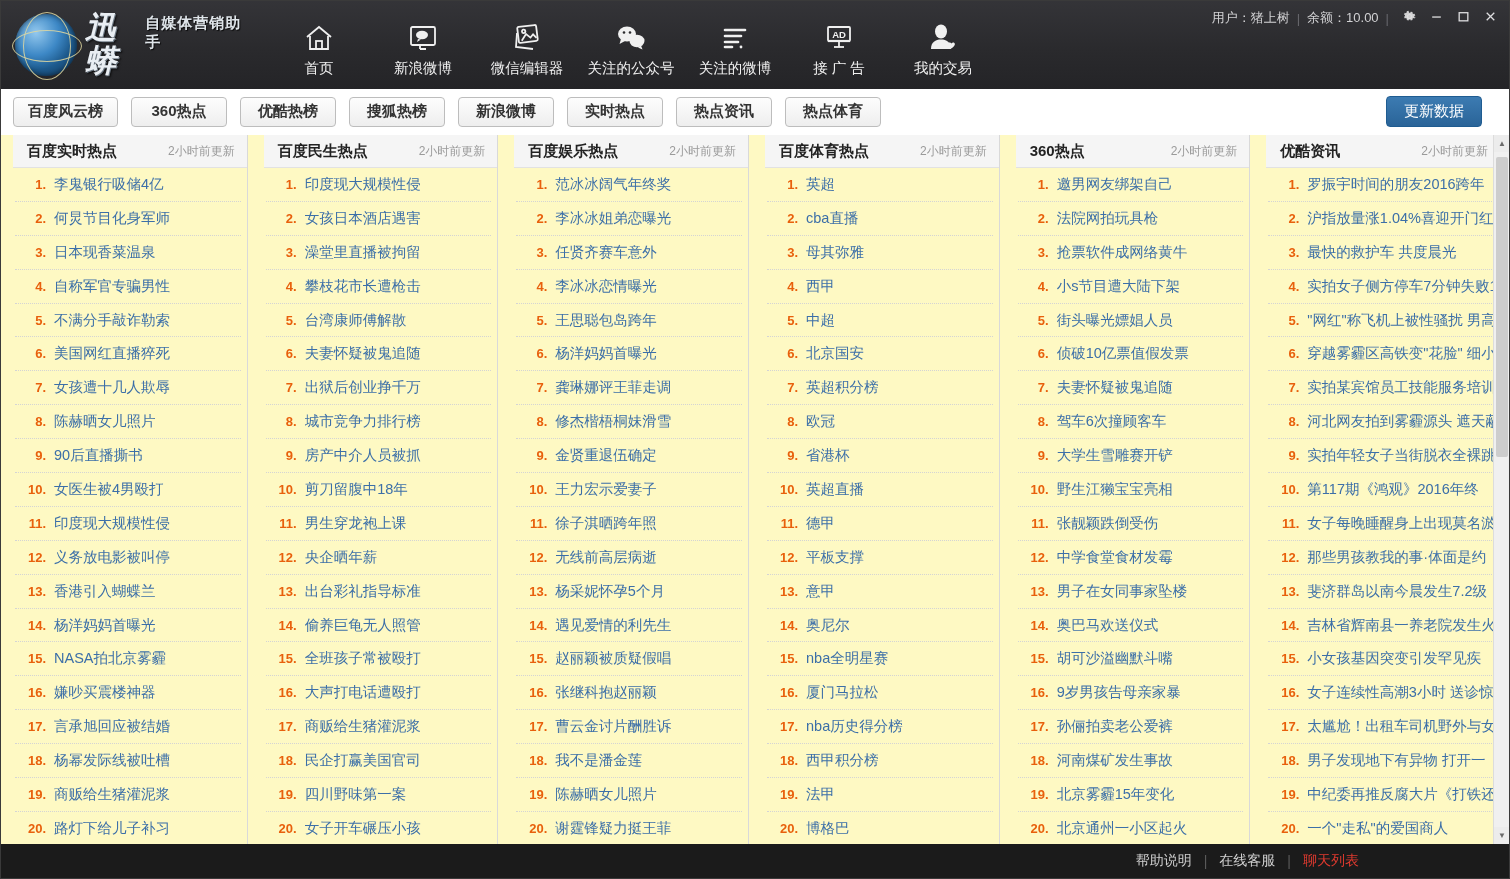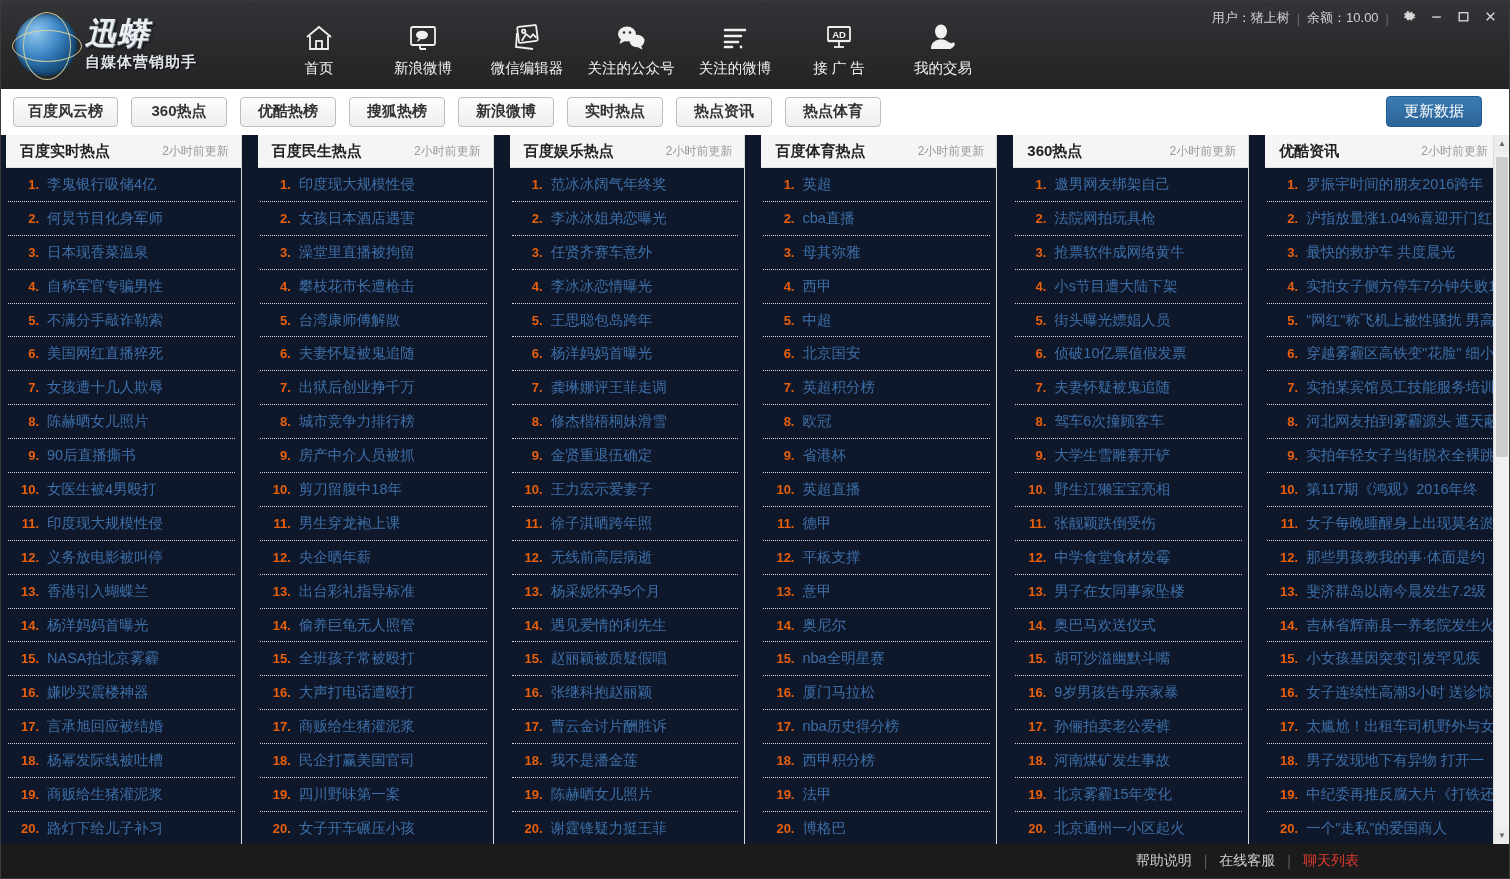--- a/index.html
+++ b/index.html
@@ -30,21 +30,21 @@
     background: radial-gradient(circle at 34% 30%, #93c8ee 0%, #3d88c6 38%, #1e5b8e 62%, #0f3a61 100%);
     position: relative; box-shadow: 0 0 6px rgba(0,0,0,.6) inset;
     flex: 0 0 62px;
   }
   .globe::before, .globe::after {
     content:""; position:absolute; border: 1.5px solid rgba(225,216,160,.85);
     border-radius: 50%;
   }
   .globe::before { left: 8px; top: -2px; width: 46px; height: 66px; }
   .globe::after  { left: -3px; top: 16px; width: 68px; height: 30px; }
-  .logo-text { display: flex; flex-direction: column; justify-content: center; }
+  .logo-text { display: flex; justify-content: center; }
   .logo-main {
     font-size: 31px; font-weight: bold; letter-spacing: 1px;
     color: #e9eef3; font-style: italic;
     text-shadow: 1px 1px 0 #6c7782, 2px 2px 2px rgba(0,0,0,.7);
     line-height: 1.05;
   }
   .logo-sub {
     font-size: 15px; font-weight: bold; color: #dfe5ea; letter-spacing: 1px;
     text-shadow: 1px 1px 1px rgba(0,0,0,.8); margin-top: 2px;
   }
@@ -88,22 +88,22 @@
   .update-btn {
     position: absolute; right: 27px; top: 7px;
     height: 31px; padding: 0 17px; border-radius: 4px; border: 1px solid #1f5c91;
     background: linear-gradient(180deg,#3c7bb2 0%, #2a6498 100%);
     color: #fff; font-size: 15px; display: flex; align-items: center; justify-content: center;
     cursor: pointer; white-space: nowrap;
   }
 
   
   .board {
-    flex: 1 1 auto; display: flex; gap: 16px; padding: 0 8px 0 5px;
-    overflow: hidden; position: relative; background: #0f172a;
+    flex: 1 1 auto; display: flex; gap: 16px; padding: 0 8px 0 12px;
+    overflow: hidden; position: relative; background: #fef9c3;
   }
   .col {
     flex: 1 1 0; min-width: 0; display: flex; flex-direction: column;
     border-right: 1px solid #d9d9d9; padding-right: 0;
   }
   .col:last-child { border-right: none; }
   .col-head {
     height: 33px; flex: 0 0 33px; display: flex; align-items: center;
     justify-content: space-between; padding: 0 12px 0 14px;
     background: #f5f5f5; border-bottom: 1px solid #e2e2e2;

